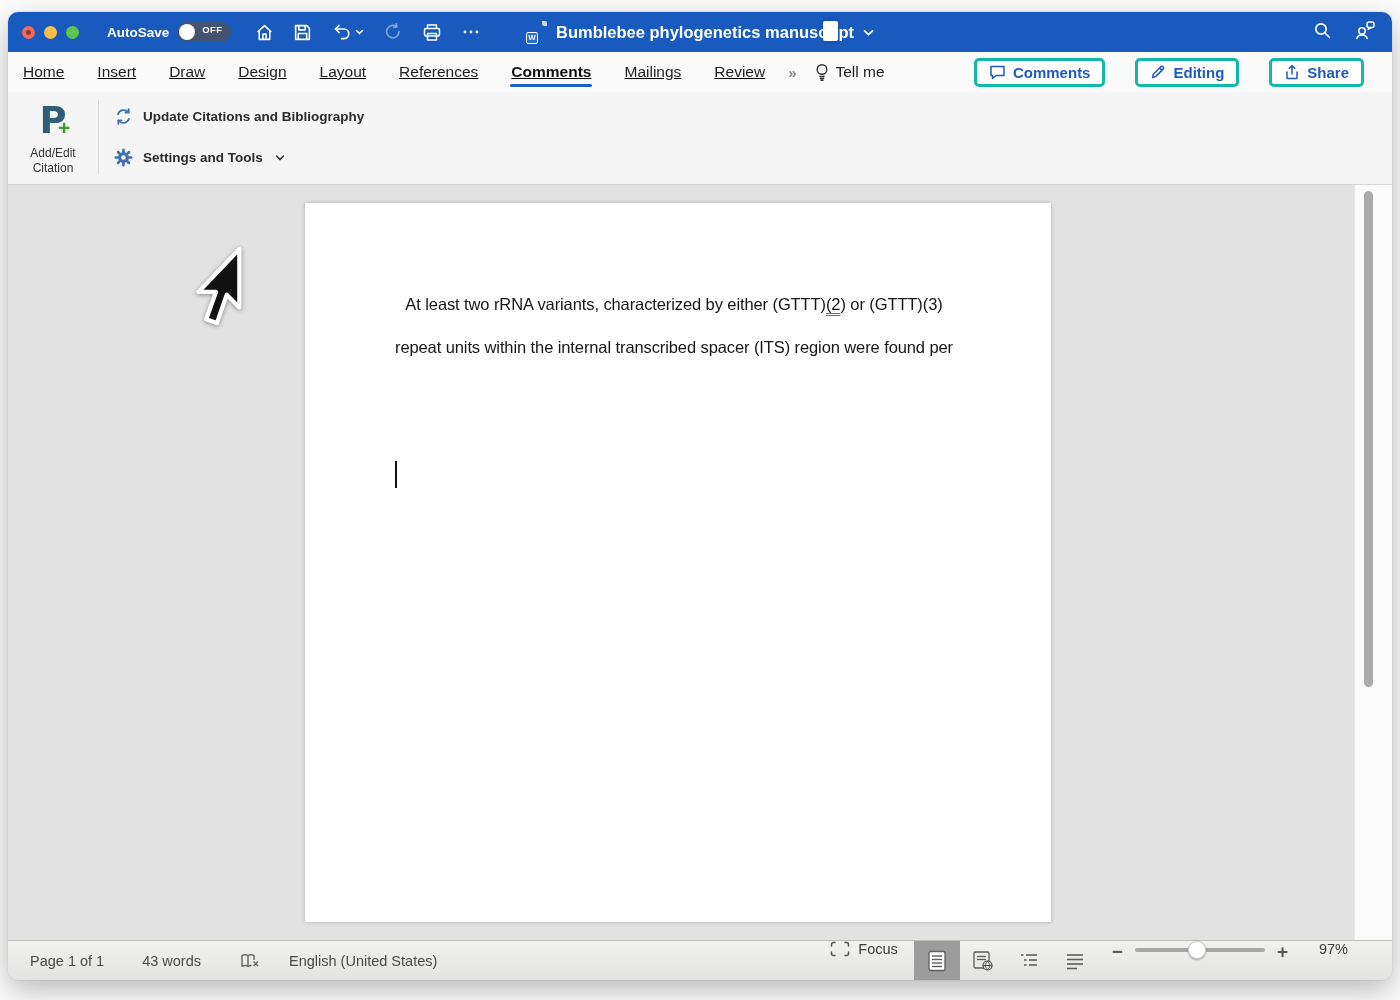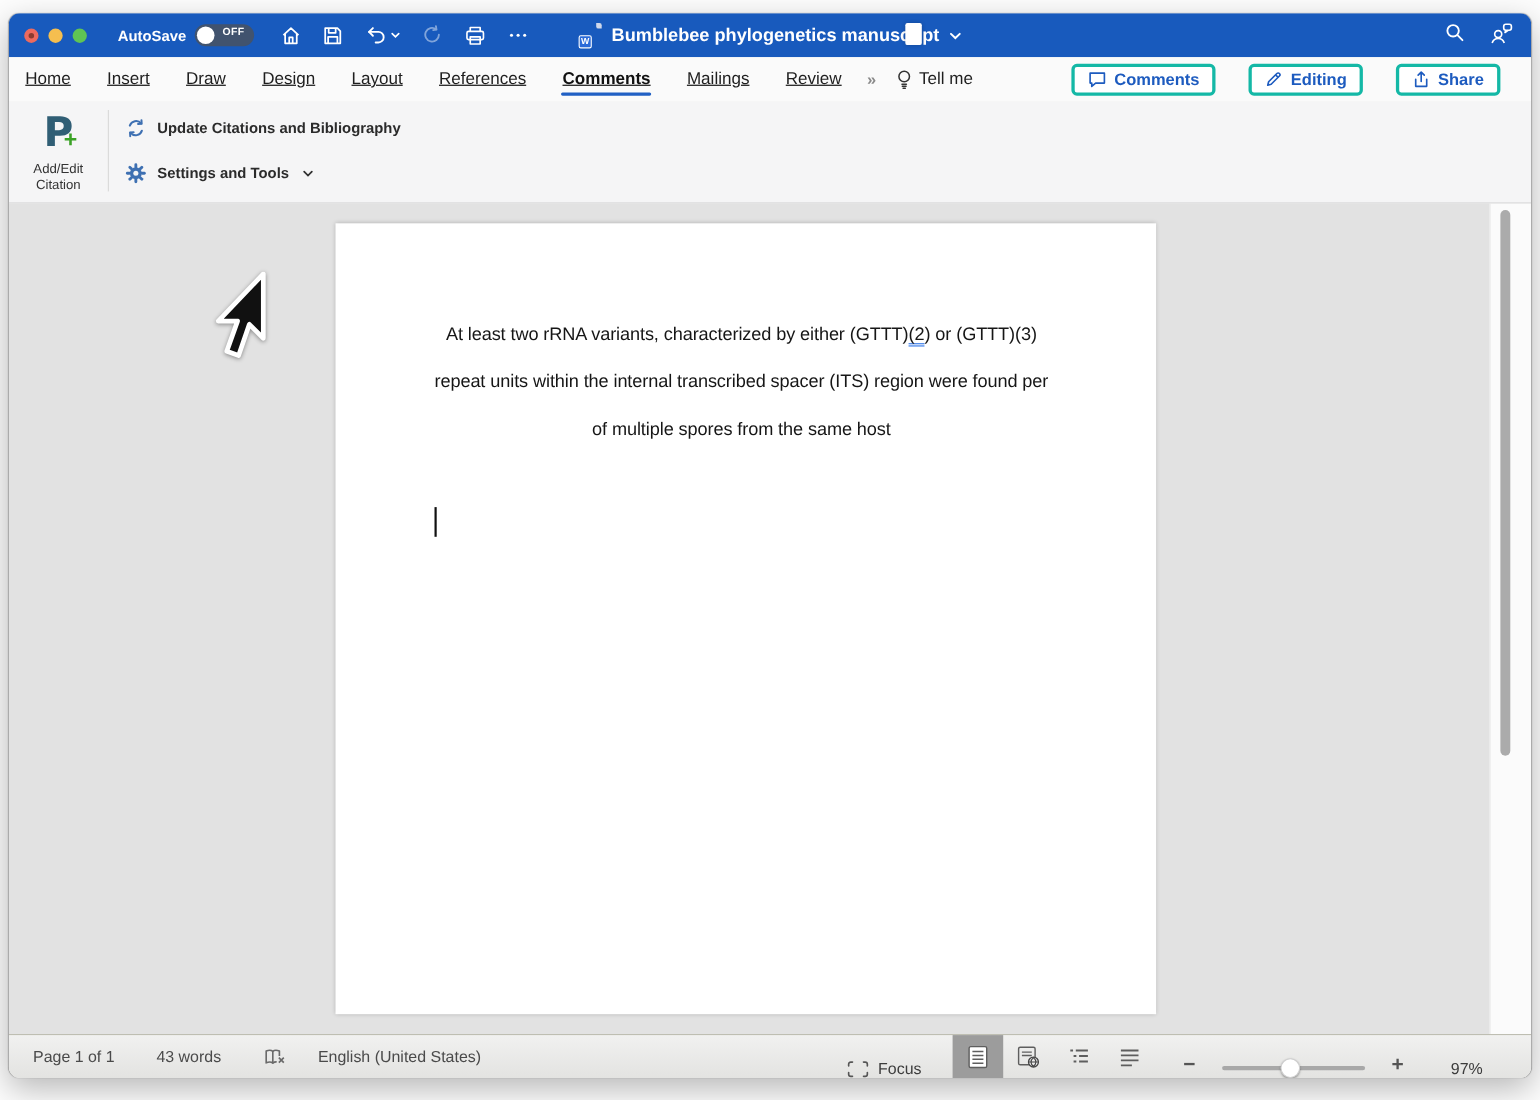--- a/index.html
+++ b/index.html
@@ -69,21 +69,21 @@
 
   .scroll-track{ position:absolute; right:0; top:0; bottom:0; width:38px; background:#fbfbfb; border-left:1px solid #e6e6e6; }
   .scroll-thumb{ position:absolute; left:9px; top:6px; width:9px; height:496px; border-radius:5px; background:#ababab; }
 
   .mouse-cursor{ position:absolute; left:178px; top:62px; }
 
   
   .statusbar{ position:absolute; left:0; right:0; bottom:0; height:40px; background:linear-gradient(#f1f1f0,#e3e3e1); border-top:1px solid #bebeb2; display:flex; align-items:center; padding-left:22px; font-size:14.5px; color:#4a4a4a; }
   .sb-item{ margin-right:38px; white-space:nowrap; cursor:default; }
   .sb-proof{ margin-right:28px; display:flex; align-items:center; }
-  .sb-right{ margin-left:auto; display:flex; align-items:flex-end; height:100%;gap:12px; }
+  .sb-right{ margin-left:auto; display:flex; align-items:flex-start; height:100%; }
   .focus-group{ display:flex; align-items:center; gap:8px; margin-right:16px; }
   .viewbtns{ display:flex; height:100%; align-items:stretch; }
   .viewbtn{ width:46px; display:flex; align-items:center; justify-content:center; }
   .viewbtn.selected{ background:#9c9c9c; }
   .zoom-minus,.zoom-plus{ font-size:19px; color:#555; font-weight:700; padding:0 6px; margin-left:8px; }
   .zoom-plus{ margin-left:6px; margin-right:8px; }
   .slider{ position:relative; width:130px; height:18px; margin-left:6px; }
   .slider .track{ position:absolute; left:0; right:0; top:7px; height:4px; border-radius:2px; background:#a8a8a8; }
   .slider .thumb{ position:absolute; top:0; left:calc(48% - 9px); width:18px; height:18px; border-radius:50%; background:#fff; border:1px solid #cfcfcf; box-shadow:0 1px 2px rgba(0,0,0,.35); }
   .zoom-pct{ width:46px; text-align:right; margin-right:44px; color:#3c3c3c; }
@@ -263,21 +263,20 @@
           <path d="M1.5 2 L5 5.6 L8.5 2"></path>
         </svg>
     </div>
   </div>
 
   <div class="canvas">
     <div class="page">
       <div class="doc-text">
         <div class="doc-line"><span>At least two rRNA variants, characterized by either (GTTT)</span><span class="grammar">(2</span><span>) or (GTTT)(3)</span></div>
         <div class="doc-line">repeat units within the internal transcribed spacer (ITS) region were found per</div>
-        <div class="doc-line">of multiple spores from the same host</div>
       </div>
       <div class="caret"></div>
     </div>
 
     <div class="scroll-track">
       <div class="scroll-thumb"></div>
     </div>
 
     <svg class="mouse-cursor" width="56" height="82" viewBox="0 0 28 42" style="filter:drop-shadow(0 1px 2px rgba(0,0,0,.4));">
       <polygon points="27,1 27,31 20.5,24.5 15.5,39 10,37 15,23 6,23" fill="#111" stroke="#fff" stroke-width="2.2" stroke-linejoin="round"></polygon>

